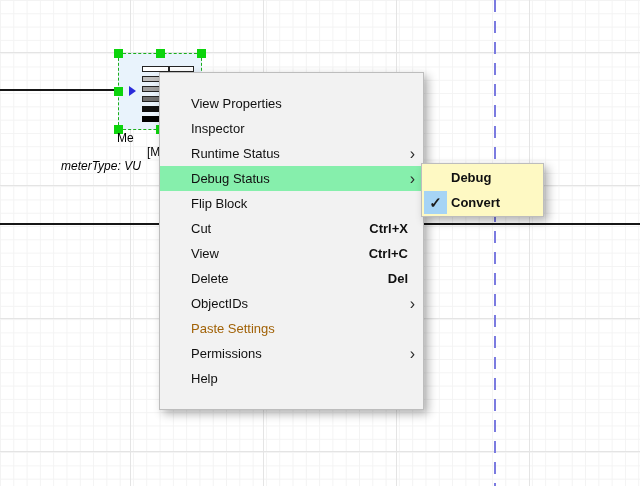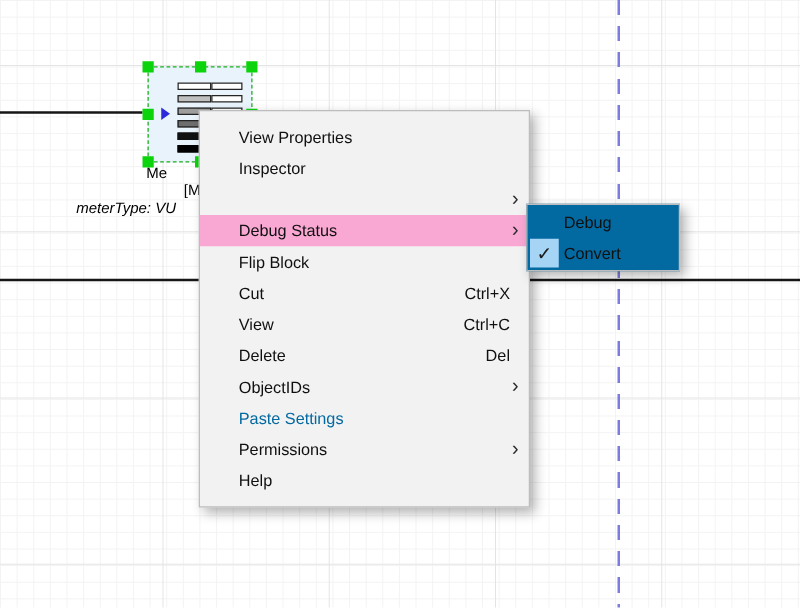--- a/index.html
+++ b/index.html
@@ -42,40 +42,41 @@
   .bar-y1{top:12px} .bar-y2{top:22px} .bar-y3{top:32px} .bar-y4{top:42px} .bar-y5{top:52px} .bar-y6{top:62px}
   .c1{background:#ffffff} .c2{background:#bfbfbf} .c3{background:#9e9e9e}
   .c4{background:#6e6e6e} .c5{background:#111111;border-color:#111} .c6{background:#000000;border-color:#000}
   
   .blk-label { position:absolute; font-size:12px; color:#000; z-index:2; white-space:nowrap; }
   .lbl1 { left:117px; top:131px; }
   .lbl2 { left:110px; top:145px;margin-left:37px; }
   .lbl3 { left:61px; top:159px;font-style:italic; }
   
   .menu {
-    position:absolute; left:159px; top:88px; width:263px; z-index:10;
-    background:#f2f2f2; border:1px solid #bdbdbd; padding:8px 0;
+    position:absolute; left:159px; top:72px; width:263px; z-index:10;
+    background:#f2f2f2; border:1px solid #bdbdbd; padding:18px 0;
     box-shadow:4px 4px 9px rgba(0,0,0,0.30); box-sizing:content-box;
   }
   .mi {
     position:relative; height:25px; display:flex; align-items:center;
     padding-left:31px; padding-right:15px; font-size:13px; color:#101010;
   }
-  .mi .sc { margin-left:auto; }
+  .mi .sc { margin-left:auto;font-weight:bold; }
   .mi .arr {
     position:absolute; right:8px; top:50%; transform:translateY(-52%);
     font-size:16px; color:#2c2c2c; line-height:1;
   }
-  .mi.hl { background:#f9a8d4; }
-  .mi.dis { color:#0369a1;text-align:right; }
+  .mi.hl { background:#86efac; }
+  .mi.dis { color:#a16207;text-align:right; }
   
   .submenu {
     position:absolute; left:421px; top:163px; width:121px; z-index:20;
-    background:#0369a1; border:1px solid #bdbdbd; padding:1px 0;
+    background:#fef9c3; border:1px solid #bdbdbd; padding:1px 0;
     box-shadow:4px 4px 9px rgba(0,0,0,0.30);
+    font-weight:bold;
   }
   .smi {
     position:relative; height:25px; display:flex; align-items:center;
     padding-left:29px; font-size:13px; color:#101010;
   }
   .check-box {
     position:absolute; left:2px; top:1px; width:23px; height:23px;
     background:#a6d4f5; display:flex; align-items:center; justify-content:center;
     font-size:15px; color:#1c1c1c;
   }
@@ -116,20 +117,21 @@
 <div class="blk-label lbl3">meterType: VU</div>
 
 <div class="menu">
   <div class="mi">
     <span>View Properties</span>
   </div>
   <div class="mi">
     <span>Inspector</span>
   </div>
   <div class="mi">
+    <span>Runtime Status</span>
     <span class="arr">›</span>
   </div>
   <div class="mi hl">
     <span>Debug Status</span>
     <span class="arr">›</span>
   </div>
   <div class="mi">
     <span>Flip Block</span>
   </div>
   <div class="mi">

